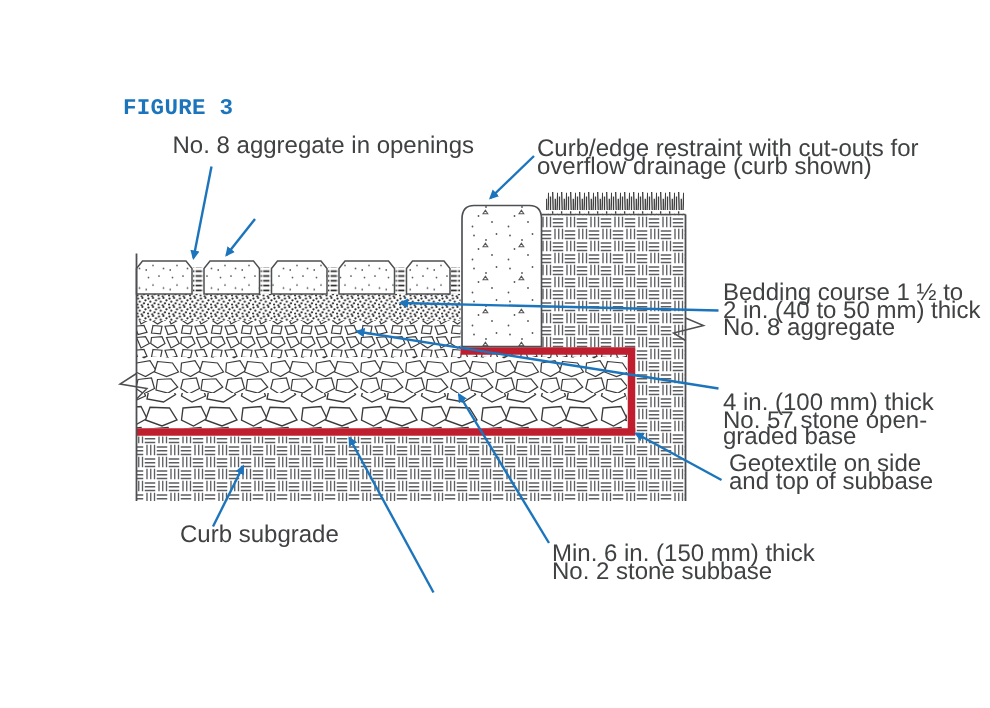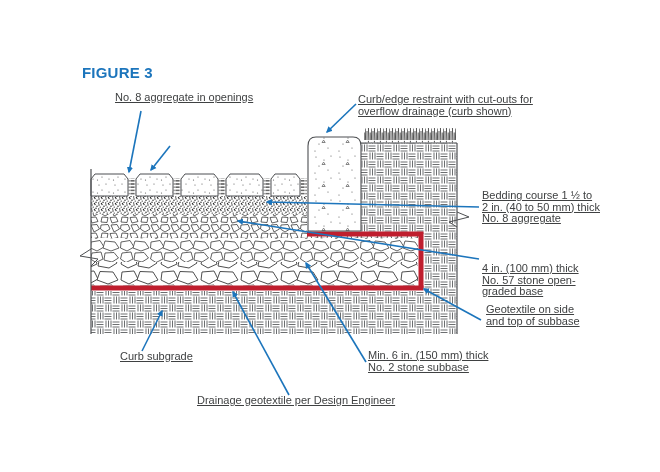--- a/index.html
+++ b/index.html
@@ -4,24 +4,25 @@
 <style>
   html,body{margin:0;padding:0;background:#ffffff;}
   .stage{
     position:relative;width:660px;height:472px;background:#fff;overflow:hidden;
     font-family:"Liberation Sans", sans-serif;
   }
   .title{
     position:absolute;left:82px;top:64px;
     font-size:15px;font-weight:bold;letter-spacing:.2px;
     color:var(--accent-blue,#1C75BC);
+    font-family:Liberation Mono, monospace;
   }
   .lbl{
-    position:absolute;font-size:11px;line-height:11.5px;
-    color:var(--text-gray,#3F4142);white-space:pre-line;text-decoration:underline;
+    position:absolute;font-size:16px;line-height:11.5px;
+    color:var(--text-gray,#3F4142);white-space:pre-line;
   }
   svg.diagram{position:absolute;left:0;top:0;}
   .lead{stroke:var(--accent-blue,#1C75BC);stroke-width:1.6;fill:none;}
   .arrhead{fill:var(--accent-blue,#1C75BC);}
   .red{stroke:var(--geotextile-red,#BF1E2E);stroke-width:5;fill:none;stroke-linejoin:miter;}
   .ink{stroke:var(--line-gray,#4D4F52);fill:none;}
 </style>
 </head>
 <body>
 
@@ -173,17 +174,16 @@
   <div class="lbl" style="left:358px;top:94px">Curb/edge restraint with cut-outs for
 overflow drainage (curb shown)</div>
   <div class="lbl" style="left:482px;top:190px">Bedding course 1 ½ to
 2 in. (40 to 50 mm) thick
 No. 8 aggregate</div>
   <div class="lbl" style="left:482px;top:263px">4 in. (100 mm) thick
 No. 57 stone open-
 graded base</div>
   <div class="lbl" style="left:486px;top:304px">Geotextile on side
 and top of subbase</div>
-  <div class="lbl" style="left:368px;top:350px">Min. 6 in. (150 mm) thick
+  <div class="lbl" style="left:368px;top:364px">Min. 6 in. (150 mm) thick
 No. 2 stone subbase</div>
   <div class="lbl" style="left:120px;top:351px">Curb subgrade</div>
-  <div class="lbl" style="left:197px;top:395px">Drainage geotextile per Design Engineer</div>
 </div>
 
 </body></html>

